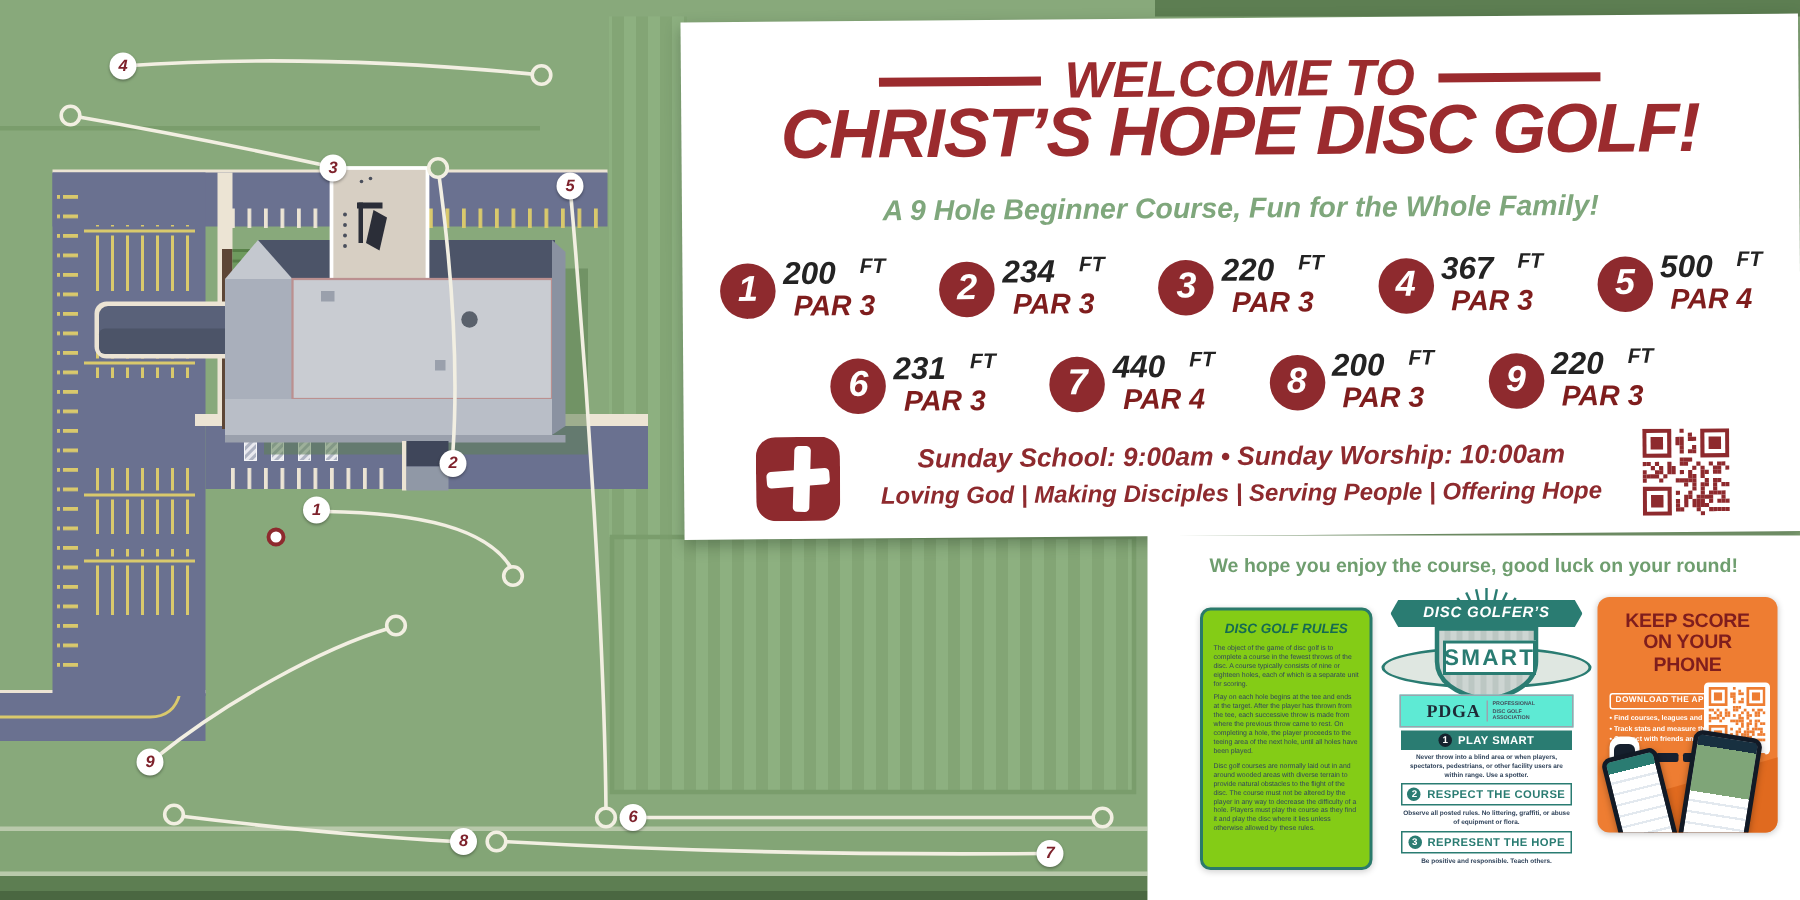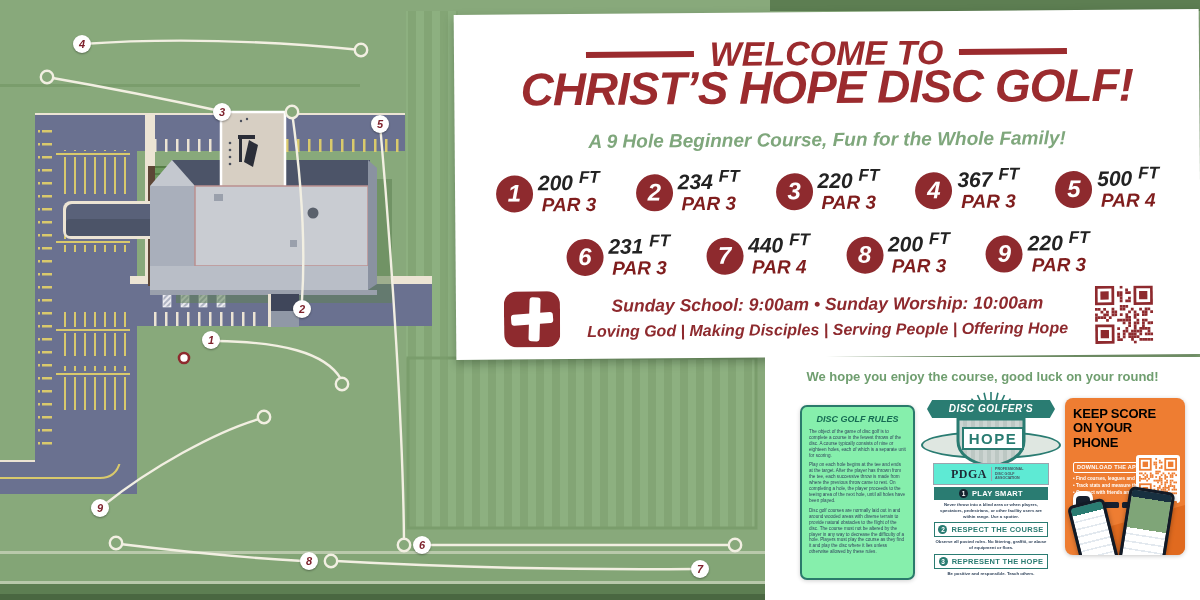--- a/index.html
+++ b/index.html
@@ -20,35 +20,35 @@
   .main-title{position:absolute;top:52px;left:0;right:0;text-align:center;white-space:nowrap;
     font:italic 800 46px/1 "Liberation Sans",sans-serif;color:#9b2b2e;letter-spacing:-1px;}
   .subtitle{position:absolute;top:118px;left:0;right:0;text-align:center;
     font:italic 600 19px/1.1 "Liberation Sans",sans-serif;color:#7fa77c;}
   .holes-row{position:absolute;left:0;right:0;display:flex;justify-content:center;gap:36px;}
   .row1{top:158px;} .row2{top:222px;}
   .hole{display:flex;align-items:center;gap:5px;}
   .hole-circle{width:37px;height:37px;border-radius:50%;background:#8e2a2e;color:#fff;flex:0 0 auto;
     font:italic 800 24px/36px "Liberation Sans",sans-serif;text-align:center;}
   .hole-dist{font:italic 800 21px/1 "Liberation Sans",sans-serif;color:#232323;white-space:nowrap;}
-  .hole-dist .ft{font-size:17px;position:relative;top:-7px;margin-left:6px;}
+  .hole-dist .ft{font-size:14px;position:relative;top:-7px;margin-left:16px;}
   .hole-par{font:italic 800 19px/1 "Liberation Sans",sans-serif;color:#7f1d1d;margin-top:2px;text-align:center;}
   .panel-footer{position:absolute;top:272px;left:0;right:0;height:66px;display:flex;align-items:center;
     padding:0 48px;box-sizing:border-box;}
   .sched-wrap{flex:1;text-align:center;color:#8e2a2e;}
   .sched-line{font:italic 600 17.5px/1.2 "Liberation Sans",sans-serif;}
   .sched-line .b{font-weight:800;}
   .motto{font:italic 600 16px/1.2 "Liberation Sans",sans-serif;margin-top:5px;}
   .church-logo{flex:0 0 auto;}
   
   .bottom-panel{position:absolute;left:765px;top:357px;width:435px;height:243px;background:#fff;}
   .enjoy{position:absolute;top:13px;left:0;right:0;text-align:center;
     font:700 13px/1.1 "Liberation Sans",sans-serif;color:#6f9e6f;}
   
-  .rules-card{position:absolute;left:35px;top:48px;width:115px;height:175px;background:#86efac;
+  .rules-card{position:absolute;left:35px;top:48px;width:115px;height:175px;background:#84cc16;
     border:2px solid #2a7a6b;border-radius:7px;box-shadow:0 1px 4px rgba(0,0,0,.18);
     padding:8px 7px;box-sizing:border-box;}
   .rules-title{font:italic 800 9px/1 "Liberation Sans",sans-serif;color:#156a52;text-align:center;margin-bottom:5px;}
   .rules-card p{font:400 4.6px/1.3 "Liberation Sans",sans-serif;color:#32455c;margin:0 0 3.5px;}
   
   .code-badge{position:absolute;left:160px;top:36px;width:132px;height:172px;}
   .rays{position:absolute;left:16px;top:-5px;}
   .ribbon{position:absolute;top:7px;left:2px;right:2px;height:18px;background:#2a7c72;
     clip-path:polygon(0 50%,4% 0,96% 0,100% 50%,96% 100%,4% 100%);
     display:flex;align-items:center;justify-content:center;color:#fff;
@@ -74,21 +74,21 @@
   .code-item:nth-of-type(1) .code-num{background:#15232e;color:#fff;}
   .code-item:nth-of-type(2) .code-bar,.code-item:nth-of-type(3) .code-bar{
     background:#fff;border:1.5px solid #2a7c72;color:#2a7c72;}
   .code-item:nth-of-type(2) .code-num,.code-item:nth-of-type(3) .code-num{background:#2a7c72;color:#fff;}
   .code-text{font:600 4.3px/1.35 "Liberation Sans",sans-serif;color:#32455c;text-align:center;margin:2px 10px 0;}
   
   .app-card{position:absolute;left:300px;top:41px;width:120px;height:157px;background:#ee7d32;border-radius:8px;
     overflow:hidden;box-shadow:0 1px 4px rgba(0,0,0,.22);}
   .app-card::after{content:"";position:absolute;right:-25px;bottom:-34px;width:110px;height:74px;
     background:#e06a1f;transform:rotate(-16deg);border-radius:10px;}
-  .app-title{margin:9px 8px 0;font:800 13px/1.1 "Liberation Sans",sans-serif;color:#000000;letter-spacing:-.2px;position:relative;z-index:2;}
+  .app-title{margin:9px 8px 0;font:800 13px/1.1 "Liberation Sans",sans-serif;color:#7f1d1d;letter-spacing:-.2px;position:relative;z-index:2;text-align:center;}
   .app-mid{position:relative;margin:5px 0 0 8px;z-index:2;height:52px;}
   .download{display:inline-block;border:1px solid #fff;border-radius:2px;padding:1.5px 3px;
     font:800 5.5px/1 "Liberation Sans",sans-serif;color:#fff;letter-spacing:.3px;}
   .bullets{margin-top:2.5px;}
   .bullet{font:600 4.7px/1.5 "Liberation Sans",sans-serif;color:#fff;}
   .brand-row{display:flex;align-items:center;gap:3px;margin-top:3.5px;}
   .brand{font:800 10px/1 "Liberation Sans",sans-serif;color:#fff;}
   .store-badge{width:15px;height:6px;background:#172030;border-radius:1.5px;}
   .app-qr-box{position:absolute;right:5px;top:0;width:44px;height:48px;background:#fff;border-radius:3px;
     padding:3px;box-sizing:border-box;}
@@ -516,21 +516,21 @@
       <svg class="shield" width="72" height="52" viewBox="0 0 72 52">
         <defs>
           <pattern id="shstripe" width="8" height="8" patternUnits="userSpaceOnUse">
             <rect width="8" height="8" fill="#cdd5d2"></rect>
               <rect width="4" height="8" fill="#bcc7c3"></rect>
           </pattern>
         </defs>
         <path d="M3,2 H69 V24 Q69,43 36,50 Q3,43 3,24 Z" fill="url(#shstripe)" stroke="#2a7c72" stroke-width="3"></path>
       </svg>
       <div class="ribbon">DISC GOLFER’S</div>
-      <div class="code-word">HOPE</div>
+      <div class="code-word">SMART</div>
       <div class="pdga-box">
         <span class="pdga-word">PDGA</span>
         <span class="pdga-tag">Professional Disc Golf Association</span>
       </div>
       <div class="code-items">
 
           <div class="code-item">
             <div class="code-bar">
               <span class="code-num">1</span>
               <span class="code-title">PLAY SMART</span>

